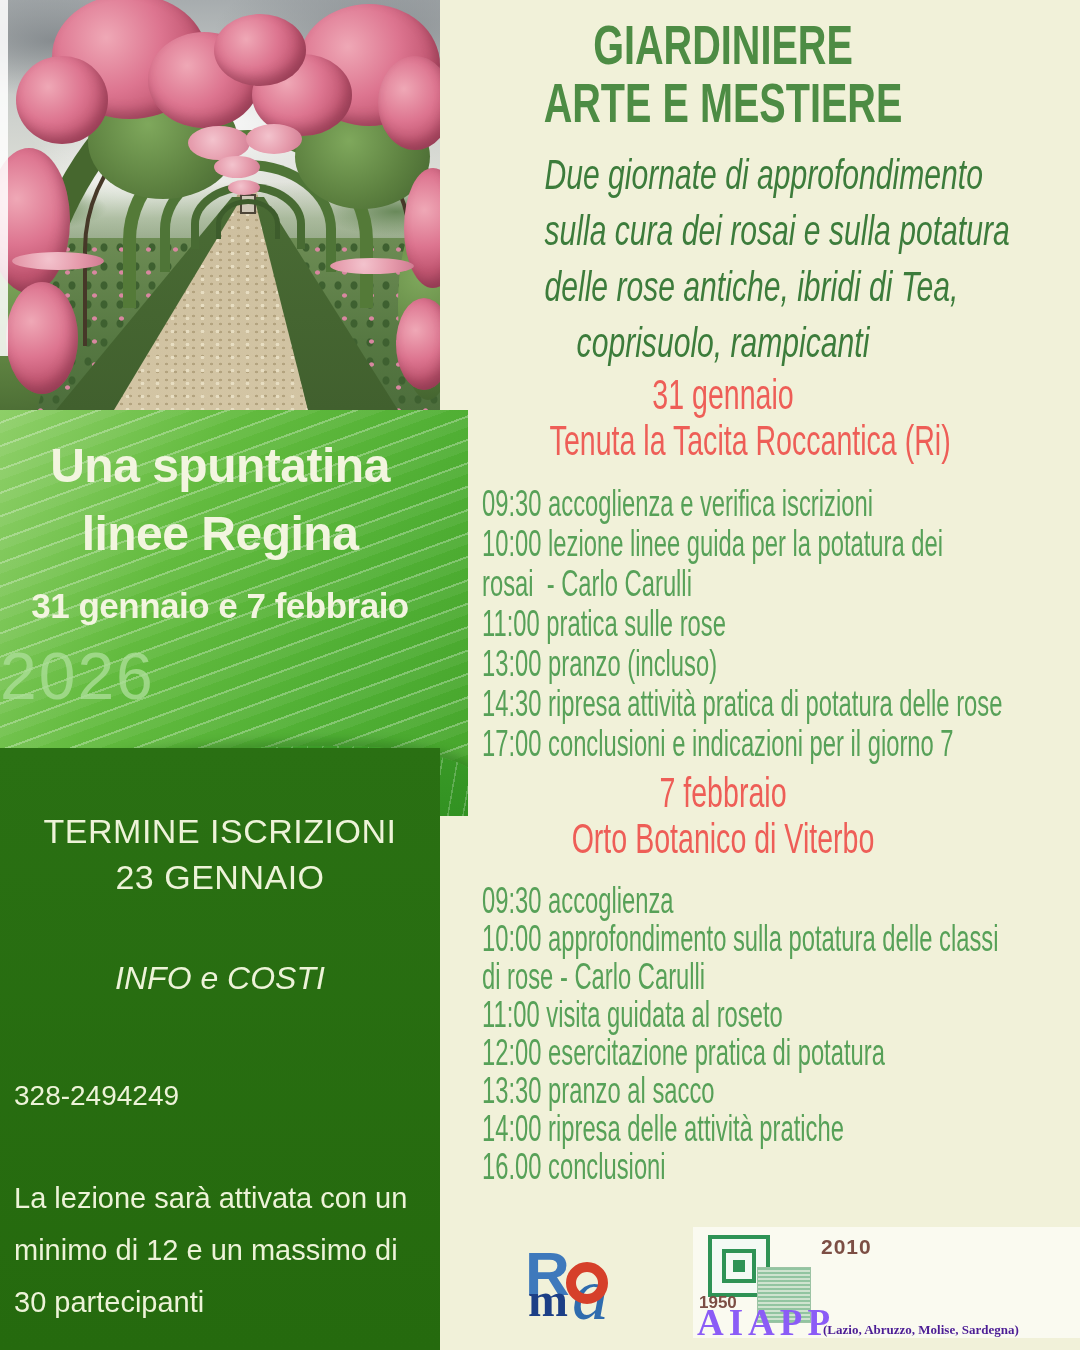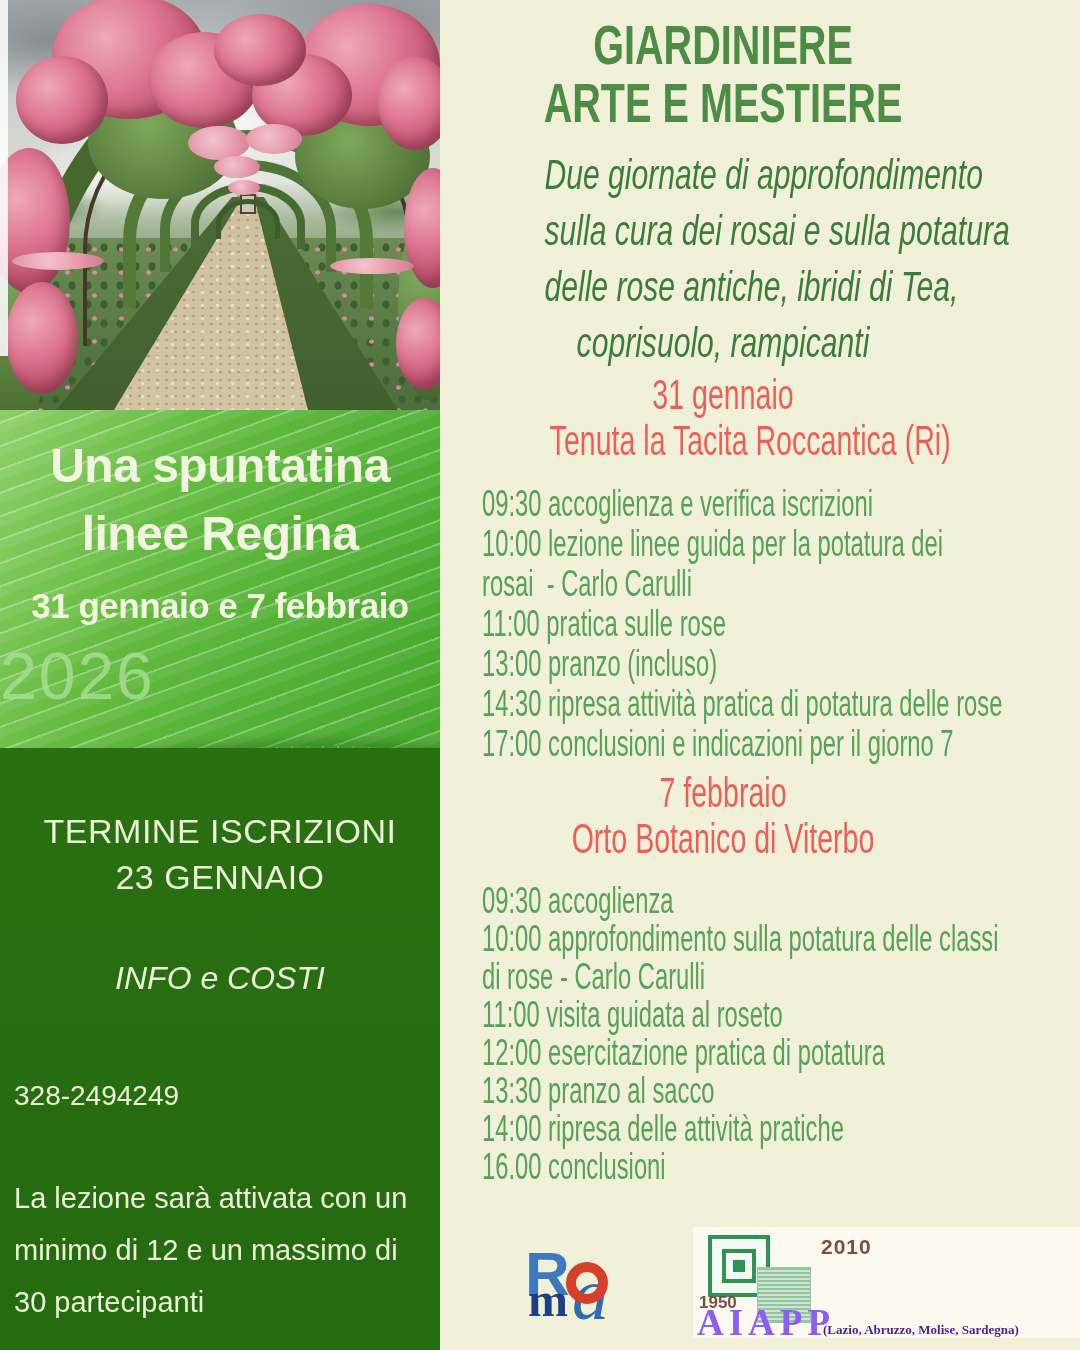--- a/index.html
+++ b/index.html
@@ -50,21 +50,21 @@
   .rb,.fb,.rs{position:absolute;border-radius:50%;}
   .rb{background:radial-gradient(circle at 35% 35%,#efa8b6 0%,#dd7590 42%,#c05570 72%,#a84560 100%);
       box-shadow:inset -5px -7px 12px rgba(110,40,60,.45);}
   .rs{background:radial-gradient(circle at 40% 40%,#f3c3cd 0%,#e59aab 55%,#cf7a91 100%);}
   .fb{background:radial-gradient(circle at 40% 35%,#7fa85c 0%,#5d8140 55%,#42622e 100%);}
 
   
   .leaf{position:absolute;left:0;top:410px;width:440px;height:406px;overflow:hidden;
         background-image:
         repeating-linear-gradient(160deg,rgba(255,255,255,0) 0 11px,rgba(255,255,255,.30) 11px 13px,rgba(255,255,255,.06) 13px 22px),
-        linear-gradient(115deg,#8ecf68 0%,#63bb3f 35%,#50af34 70%,#46a52c 100%);}
+        linear-gradient(115deg,#8ecf68 0%,#63bb3f 35%,#50af34 70%,#46a52c 100%); padding-left: 38px;}
   .leaf-fold{position:absolute;left:-20px;bottom:-26px;width:500px;height:96px;
         background-image:
         repeating-linear-gradient(100deg,rgba(255,255,255,0) 0 7px,rgba(255,255,255,.22) 7px 8.5px,rgba(255,255,255,0) 8.5px 15px),
         linear-gradient(180deg,#3a9a27,#2f8f20);
         border-radius:100% 40% 0 0 / 90px 50px 0 0;box-shadow:0 -6px 10px rgba(30,90,20,.35);}
   .leaf-title{position:absolute;left:0;width:440px;text-align:center;color:#f2f5df;
         font-weight:bold;font-size:48px;letter-spacing:-0.5px;}
   .lt1{top:28px;} .lt2{top:96px;}
   .leaf-dates{position:absolute;left:0;top:176px;width:440px;text-align:center;color:#f2f5df;
         font-weight:bold;font-size:35px;letter-spacing:-0.5px;}

